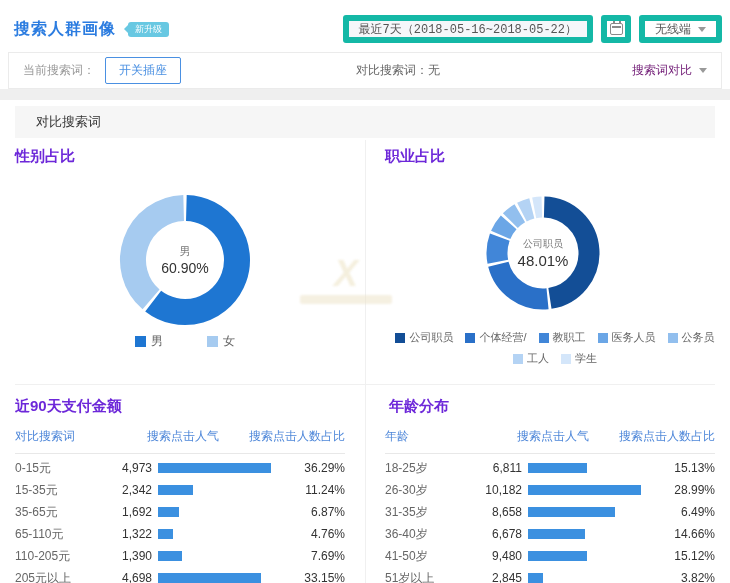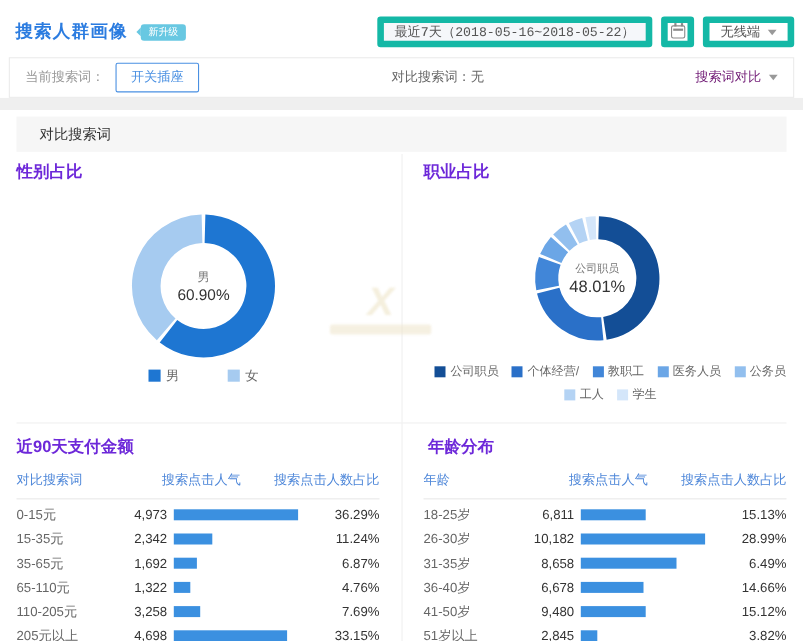--- a/index.html
+++ b/index.html
@@ -231,21 +231,21 @@
         <span class="pct">6.87%</span>
       </div>
       <div class="tr">
         <span class="label">65-110元</span>
         <span class="val">1,322</span>
         <span class="bar" style="width: 15px; background: rgb(59, 144, 224);"></span>
         <span class="pct">4.76%</span>
       </div>
       <div class="tr">
         <span class="label">110-205元</span>
-        <span class="val">3,258</span>
+        <span class="val">1,390</span>
         <span class="bar" style="width: 24px; background: rgb(59, 144, 224);"></span>
         <span class="pct">7.69%</span>
       </div>
       <div class="tr">
         <span class="label">205元以上</span>
         <span class="val">4,698</span>
         <span class="bar" style="width: 103px; background: rgb(59, 144, 224);"></span>
         <span class="pct">33.15%</span>
       </div>
     </div>

